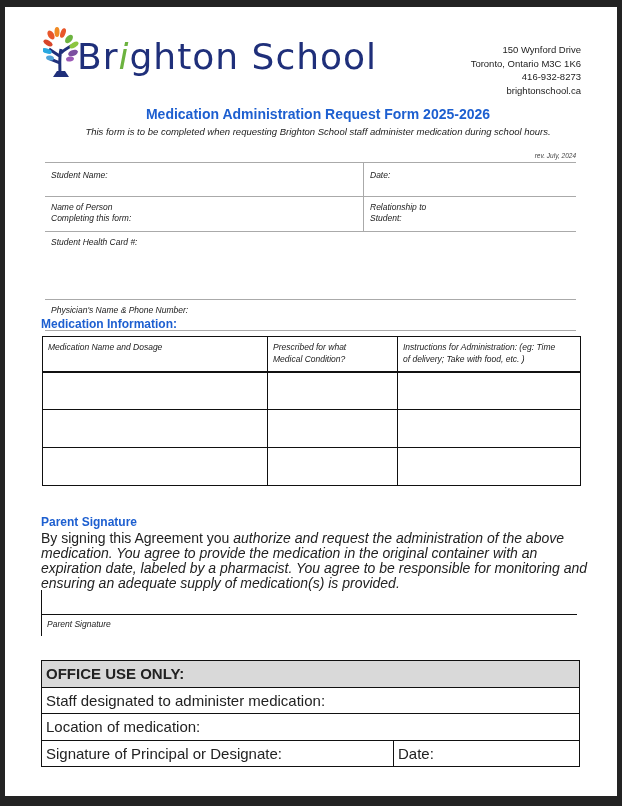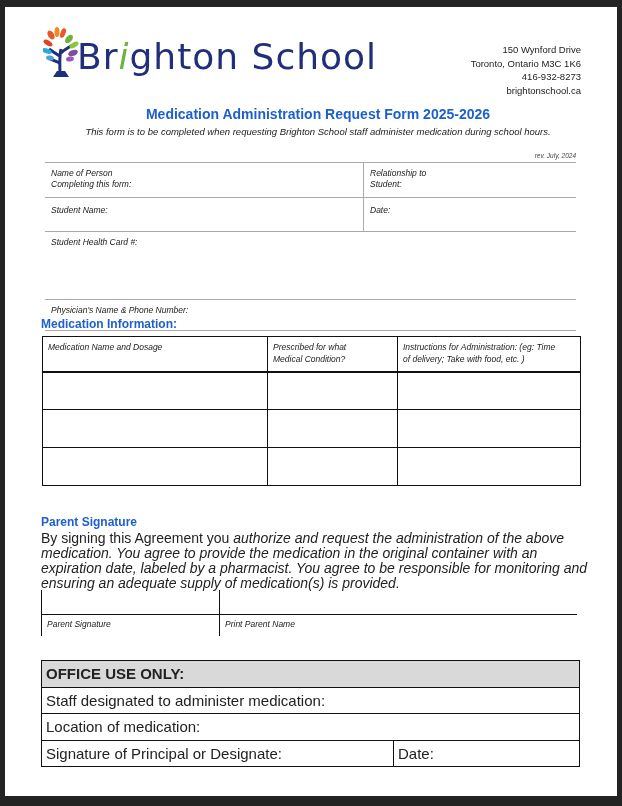--- a/index.html
+++ b/index.html
@@ -77,33 +77,33 @@
     <div>Toronto, Ontario  M3C 1K6</div>
     <div>416-932-8273</div>
     <div>brightonschool.ca</div>
   </div>
 
   <div class="abs title">Medication Administration Request Form 2025-2026</div>
   <div class="abs subtitle">This form is to be completed when requesting Brighton School staff administer medication during school hours.</div>
   <div class="abs rev">rev. July, 2024</div>
 
   <div class="abs info">
+    <div class="row" style="height:34px;">
+      <div class="cell" style="width:318px;"><span>Student Name:</span></div>
+      <div class="cell split" style="flex:1;"><span>Date:</span></div>
+    </div>
     <div class="row" style="height:35px;">
       <div class="cell" style="width:318px;padding-top:5px;">
         <div>Name of Person</div>
         <div>Completing this form:</div>
       </div>
       <div class="cell split" style="flex:1;padding-top:5px;">
         <div>Relationship to</div>
         <div>Student:</div>
       </div>
-    </div>
-    <div class="row" style="height:34px;">
-      <div class="cell" style="width:318px;"><span>Student Name:</span></div>
-      <div class="cell split" style="flex:1;"><span>Date:</span></div>
     </div>
     <div class="row" style="height:28px;">
       <div class="cell" style="flex:1;padding-top:5px;"><span>Student Health Card #:</span></div>
     </div>
     <div class="row" style="height:32px;margin-top:40px;">
       <div class="cell" style="flex:1;padding-top:5px;"><span>Physician's Name &amp; Phone Number:</span></div>
     </div>
   </div>
 
   <div class="abs section-head" style="left:36px;top:310px;">Medication Information:</div>
@@ -140,23 +140,20 @@
   </table>
 
   <div class="abs section-head" style="left:36px;top:508px;">Parent Signature</div>
   <div class="abs consent"><span>By signing this Agreement you </span><em>authorize and request the administration of the above medication. You agree to provide the medication in the original container with an expiration date, labeled by a pharmacist. You agree to be responsible for monitoring and ensuring an adequate supply of medication(s) is provided.</em></div>
 
   <div class="abs sig">
     <div class="line"></div>
     <div class="col" style="left:0;width:178px;">
       <div class="lbl" style="left:5px;">Parent Signature</div>
     </div>
-    <div class="col" style="left:178px;width:179px;">
-      <div class="lbl" style="left:5px;">Print Parent Name</div>
-    </div>
   </div>
 
   <table class="office">
     <colgroup>
         <col style="width:352px">
         <col>
       </colgroup>
     <tbody>
         <tr>
       <td class="head" colspan="2">OFFICE USE ONLY:</td>

